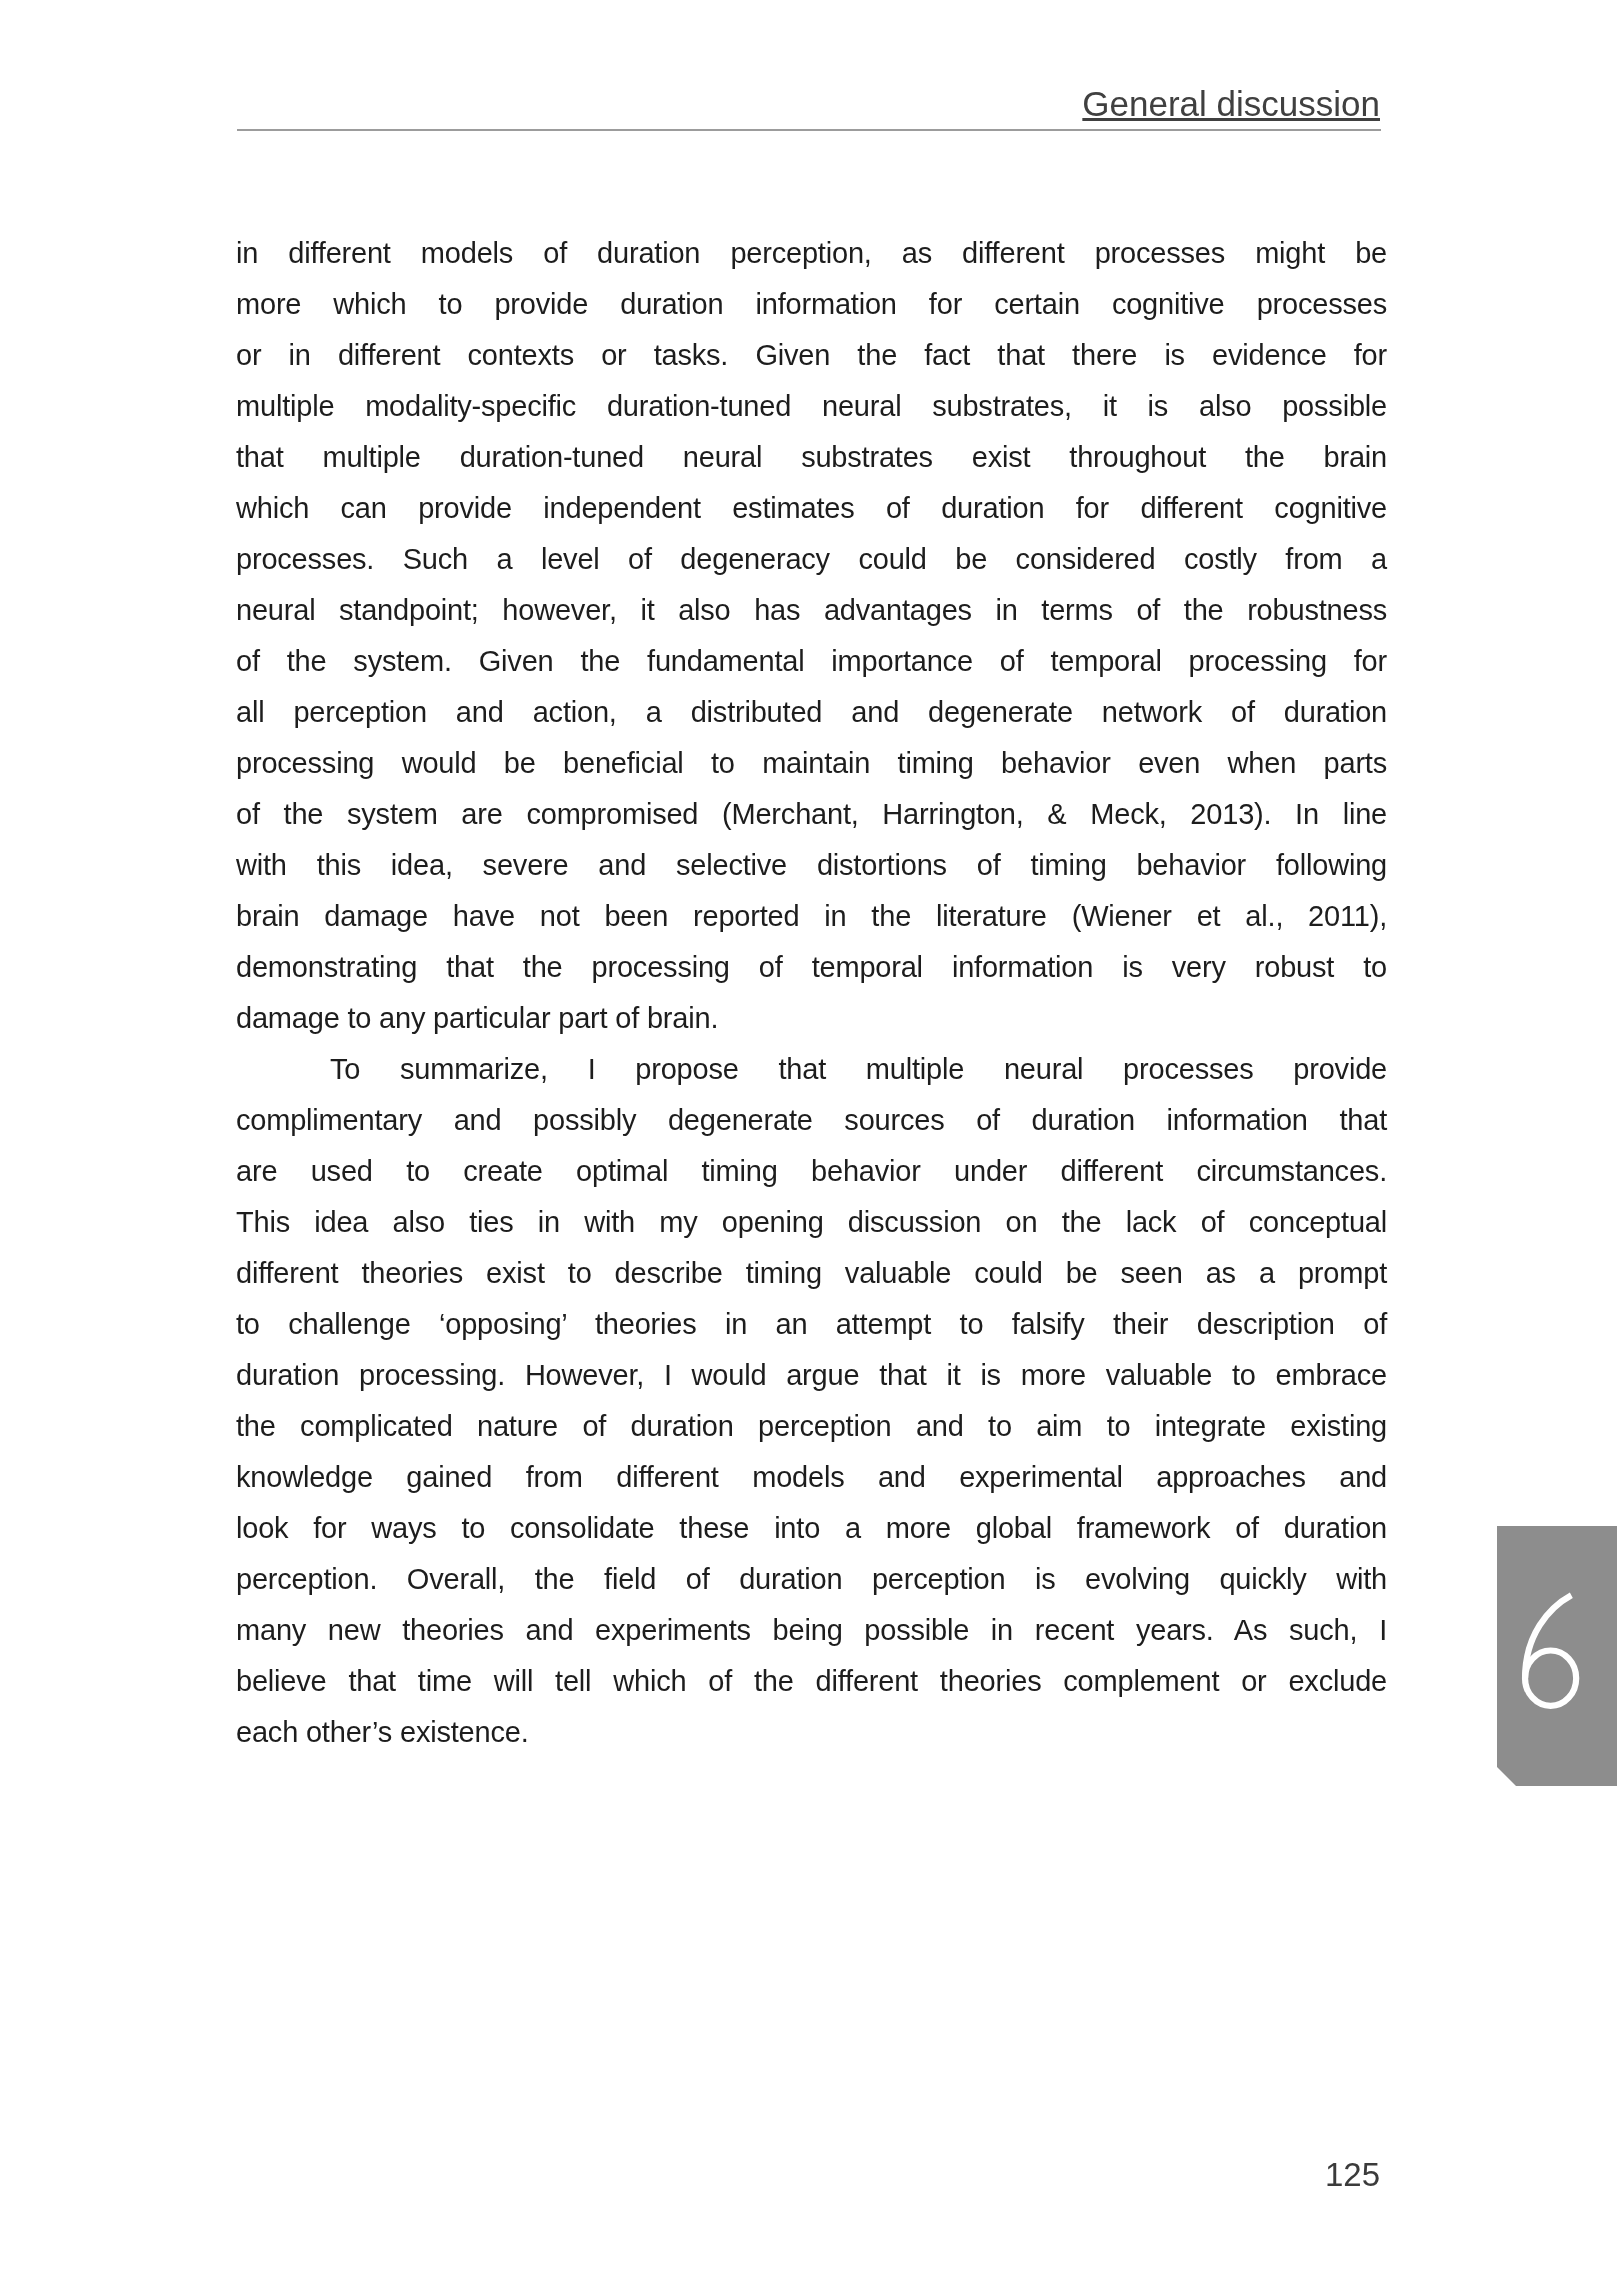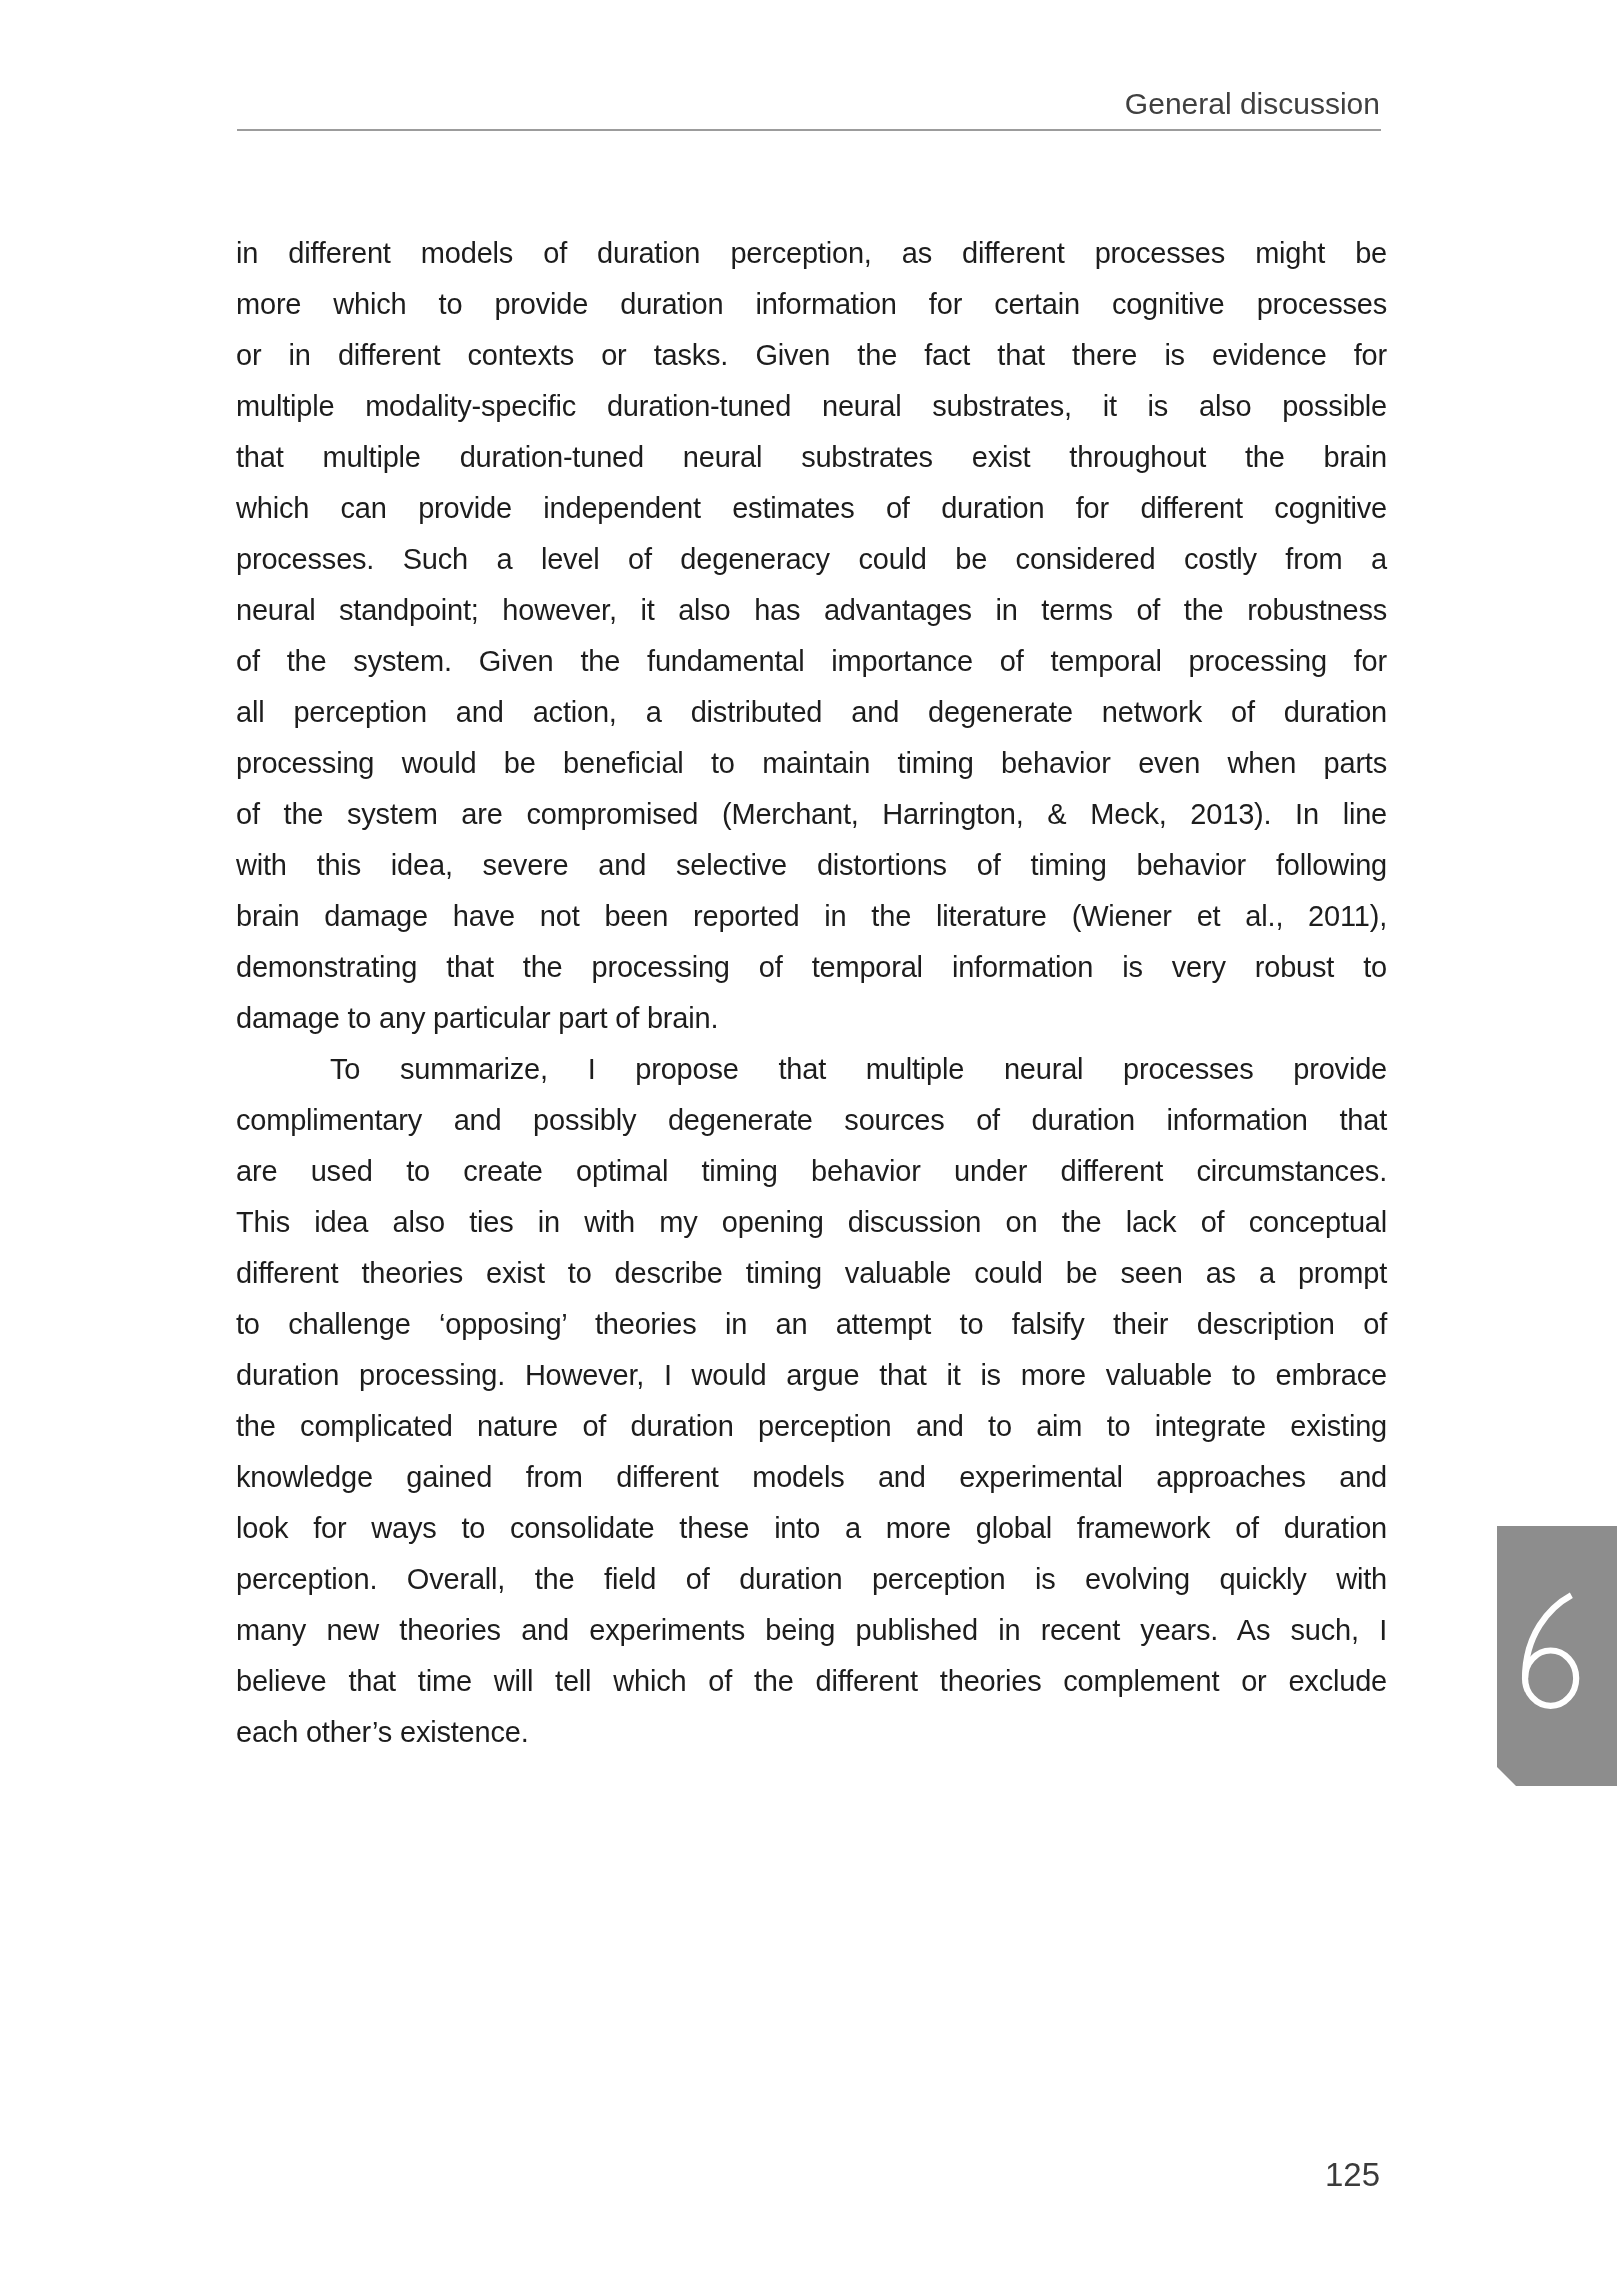--- a/index.html
+++ b/index.html
@@ -8,24 +8,25 @@
     width: 1618px;
     height: 2284px;
     background: #ffffff;
     font-family: "Liberation Sans", "DejaVu Sans", sans-serif;
     overflow: hidden;
   }
   .running-head {
     position: absolute;
     top: 85px;
     right: 238px;
-    font-size: 30px;
+    font-size: 35px;
     line-height: 37px;
     color: #404040;
     text-align: right;
+    text-decoration: underline;
   }
   .header-rule {
     position: absolute;
     left: 237px;
     top: 129px;
     width: 1144px;
     height: 2.3px;
     background: #9c9c9c;
   }
   .text-block {
@@ -110,21 +111,21 @@
       <div class="line">complimentary and possibly degenerate sources of duration information that</div>
       <div class="line">are used to create optimal timing behavior under different circumstances.</div>
       <div class="line">This idea also ties in with my opening discussion on the lack of conceptual</div>
       <div class="line">different theories exist to describe timing valuable could be seen as a prompt</div>
       <div class="line">to challenge ‘opposing’ theories in an attempt to falsify their description of</div>
       <div class="line">duration processing. However, I would argue that it is more valuable to embrace</div>
       <div class="line">the complicated nature of duration perception and to aim to integrate existing</div>
       <div class="line">knowledge gained from different models and experimental approaches and</div>
       <div class="line">look for ways to consolidate these into a more global framework of duration</div>
       <div class="line">perception. Overall, the field of duration perception is evolving quickly with</div>
-      <div class="line">many new theories and experiments being published in recent years. As such, I</div>
+      <div class="line">many new theories and experiments being possible in recent years. As such, I</div>
       <div class="line">believe that time will tell which of the different theories complement or exclude</div>
       <div class="line para-end">each other’s existence.</div>
     </div>
 
   <div class="chapter-tab">
     <span class="sr">6</span>
     <svg viewBox="0 0 110 172" width="76" height="119" aria-hidden="true">
       <path d="M83 6 C50 24 16 64 16 126" fill="none" stroke="#ffffff" stroke-width="9"></path>
       <ellipse cx="53" cy="126" rx="37" ry="40" fill="none" stroke="#ffffff" stroke-width="9"></ellipse>
     </svg>

